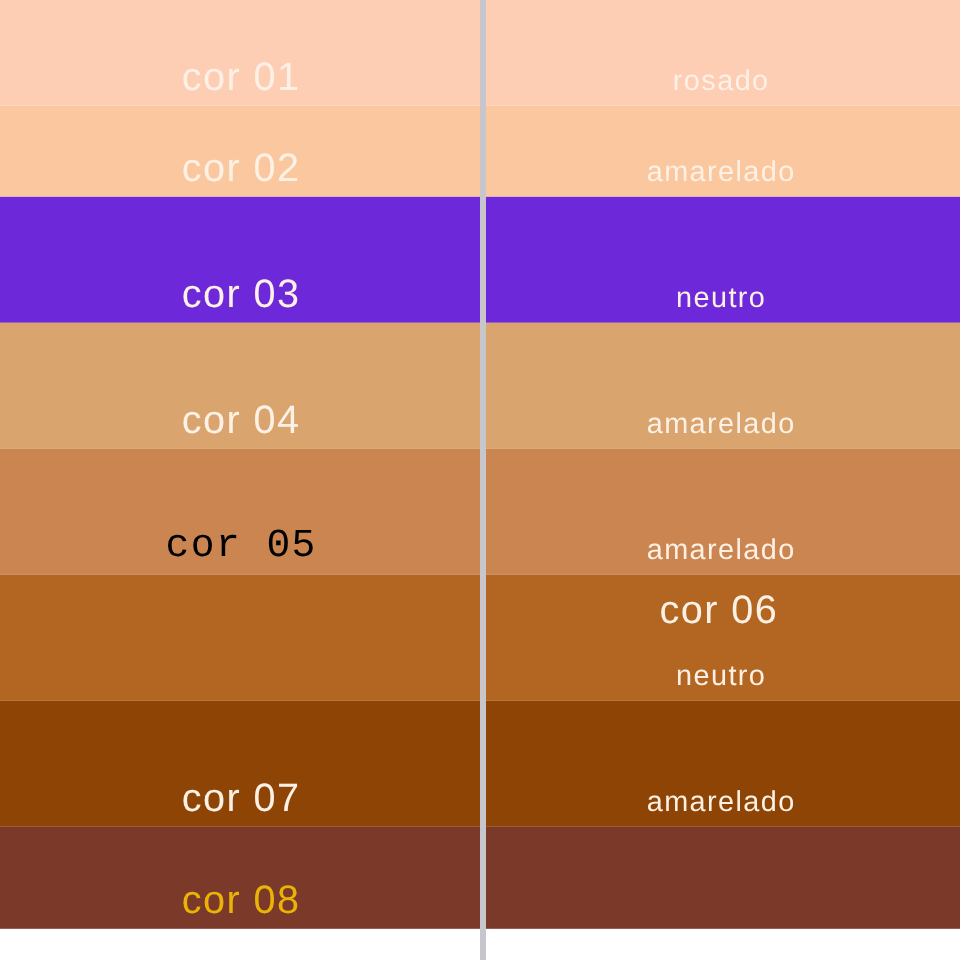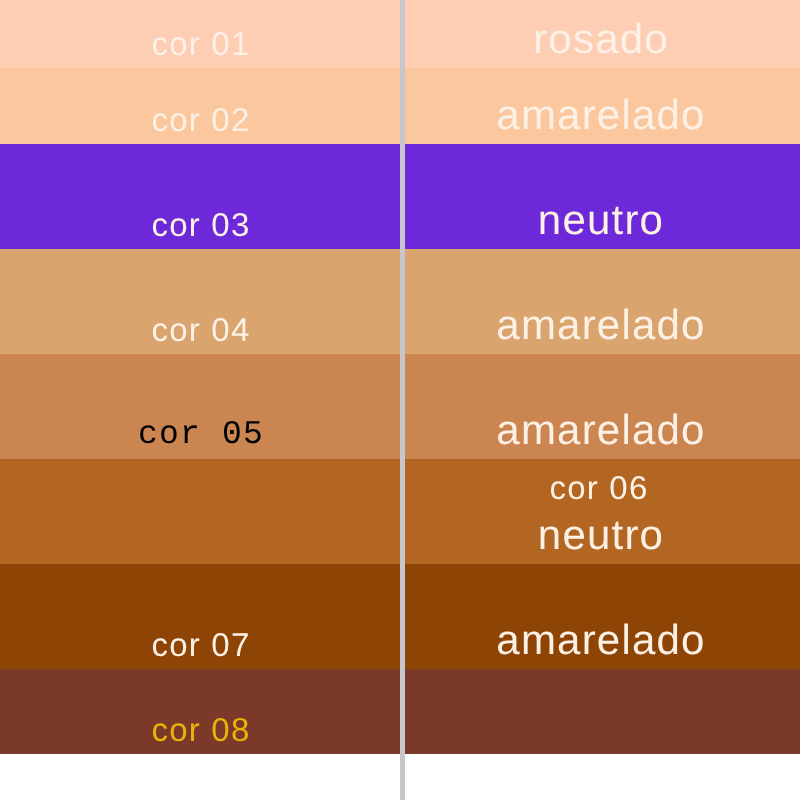--- a/index.html
+++ b/index.html
@@ -50,41 +50,41 @@
     font-size: 33px;
     letter-spacing: 1.2px;
     line-height: 1;
     color: #fdf1e6;
     white-space: nowrap;
     text-rendering: geometricPrecision;
     -webkit-font-smoothing: antialiased;
   }
 
   .cell-undertone .swatch-label {
-    font-size: 42px;
+    font-size: 24px;
   }
 
   
   #column-divider {
     position: absolute;
     top: 0;
     bottom: 0;
     left: 400px;
     width: 5px;
     background: rgba(200, 198, 205, 0.78);
     pointer-events: none;
     z-index: 5;
   }
 </style>
 </head>
 <body>
 
 <div id="swatch-chart">
 
-  <div class="swatch-row" style="background: rgb(253, 205, 180); height: 68px;">
+  <div class="swatch-row" style="background: rgb(253, 205, 180); height: 88px;">
     <div class="swatch-cell cell-code">
       <span class="swatch-label" style="color: rgb(253, 241, 230);">cor 01</span>
     </div>
     <div class="swatch-cell cell-undertone">
       <span class="swatch-label" style="color: rgb(253, 241, 230);">rosado</span>
     </div>
   </div>
 
   <div class="swatch-row" style="background: rgb(251, 199, 158); height: 76px;">
     <div class="swatch-cell cell-code">

